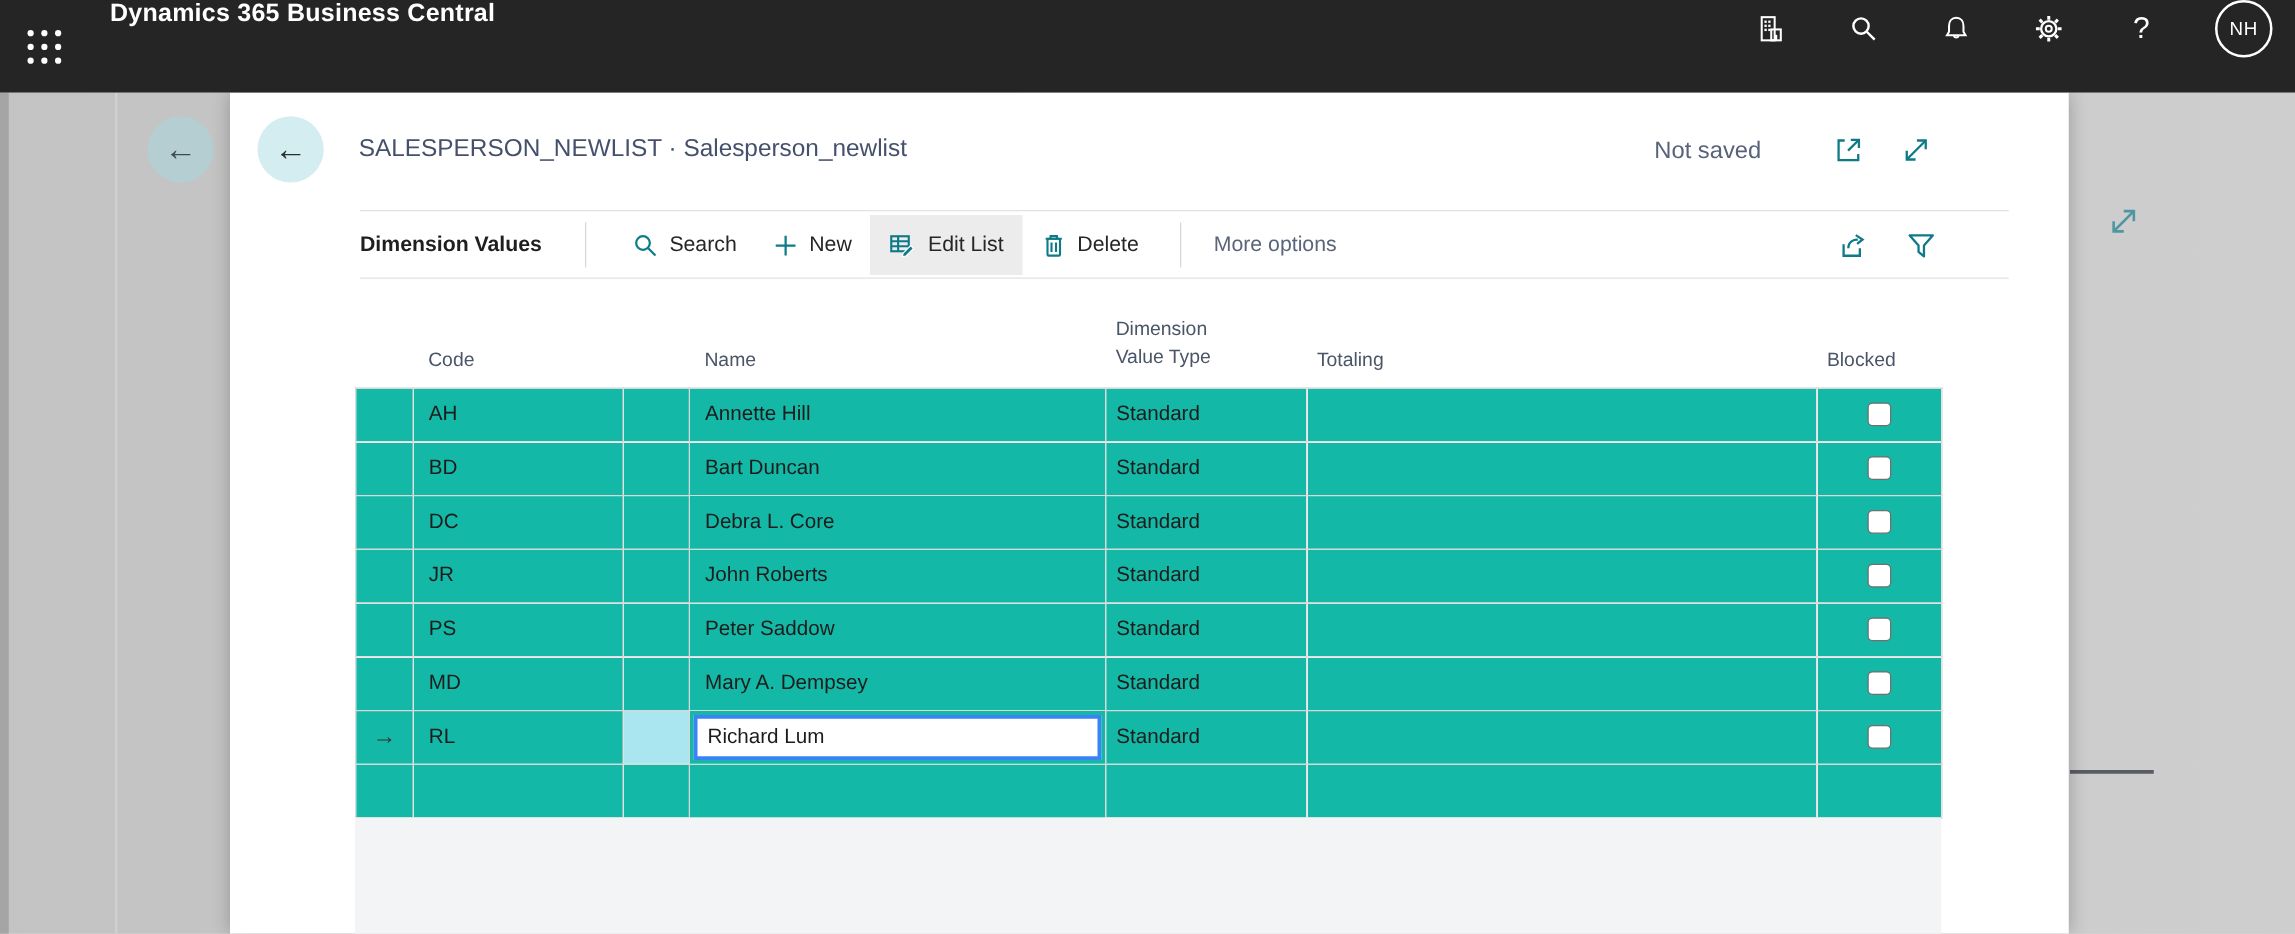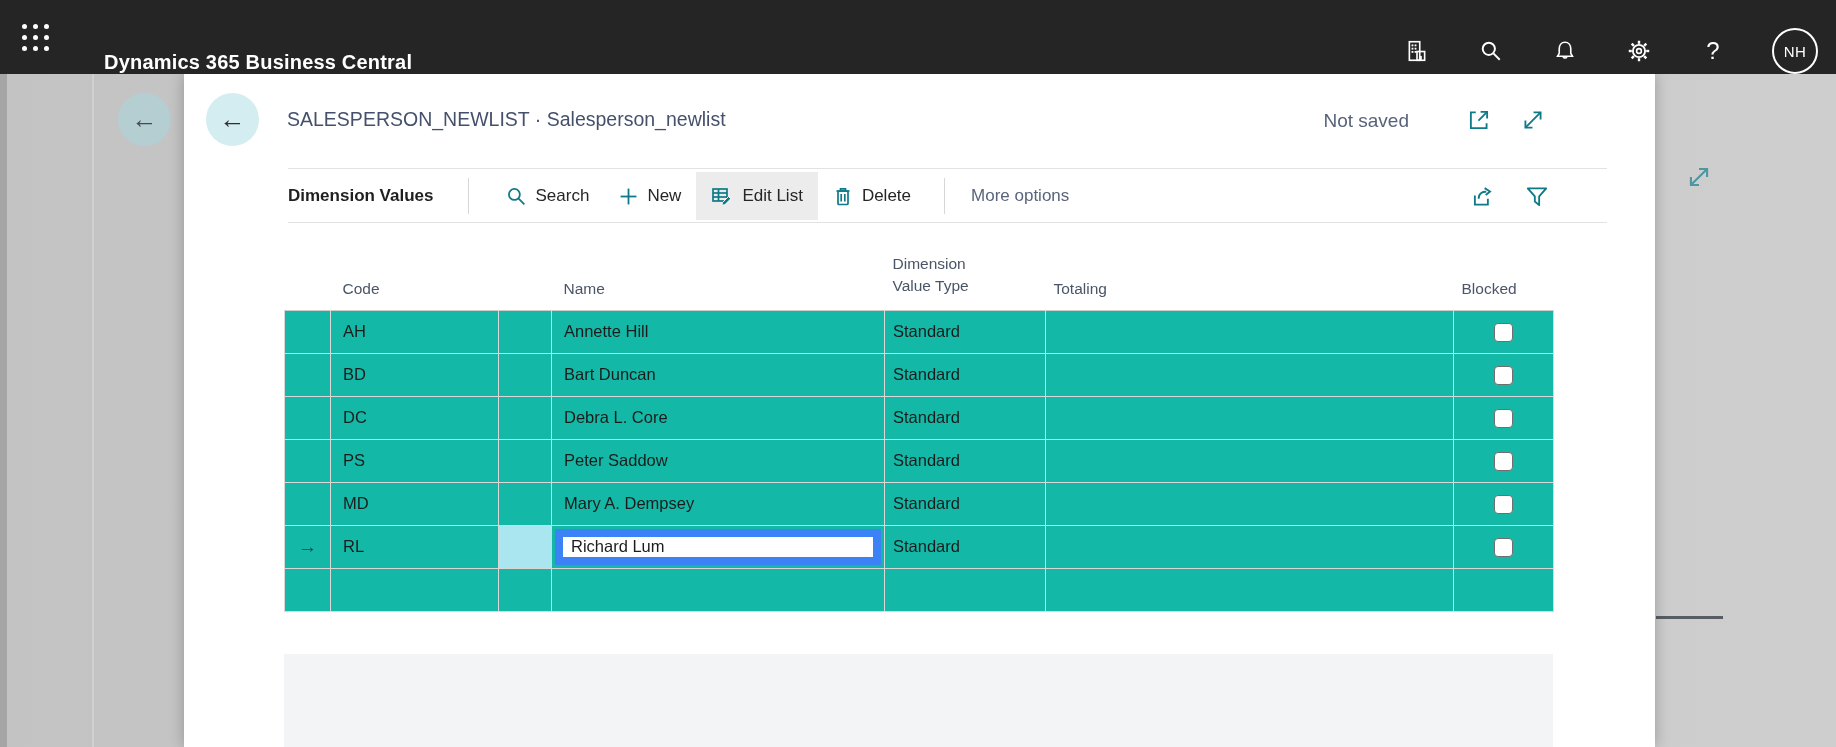--- a/index.html
+++ b/index.html
@@ -2,21 +2,21 @@
 <html><head>
 <meta charset="utf-8">
 <style>
   * { margin:0; padding:0; box-sizing:border-box; }
   html,body { width:1836px; height:747px; }
   body { font-family:"Liberation Sans","DejaVu Sans",sans-serif; background:#c7c7c7; overflow:hidden; }
   .stage { position:relative; width:1836px; height:747px; overflow:hidden; }
 
   
   .topbar { position:absolute; left:0; top:0; width:1836px; height:74px; background:#252525;
-            display:flex; align-items:flex-end; color:#fff; z-index:30;gap:16px; }
+            display:flex; align-items:flex-start; color:#fff; z-index:30; }
   .waffle { width:70px; height:74px; display:flex; align-items:center; justify-content:center; cursor:pointer; }
   .waffle-grid { display:grid; grid-template-columns:repeat(3,5px); grid-template-rows:repeat(3,5px); gap:6px; }
   .waffle-grid i { width:5px; height:5px; border-radius:50%; background:#fff; }
   .app-title { font-size:20px; font-weight:600; letter-spacing:.2px; margin-left:18px; }
   .topbar-right { margin-left:auto; display:flex; align-items:center; gap:44px; padding-right:18px; }
   .tb-icon { width:30px; height:30px; display:flex; align-items:center; justify-content:center; cursor:pointer; }
   .tb-icon svg { stroke:#fff; fill:none; stroke-width:1.5; }
   .help-glyph { font-size:24px; color:#fff; font-weight:400; }
   .avatar { width:46px; height:46px; border-radius:50%; border:2px solid #ffffff; display:flex;
             align-items:center; justify-content:center; font-size:15px; letter-spacing:.5px; cursor:pointer; }
@@ -81,21 +81,21 @@
   tbody tr:first-child td { border-top:1px solid #cccccc; }
   td.c-sel { padding:0; text-align:center; cursor:default; }
   td.c-type { padding-left:8px;margin-left:30px; }
   td.c-blk { padding:0; text-align:center; cursor:default; }
   .row-arrow { display:none; font-size:19px; color:#333; }
   tr.selected .row-arrow { display:inline; }
   tr.selected td.c-gap { background:#a9e6ef; }
   .checkbox { display:inline-block; width:19px; height:19px; border:1.5px solid #6f6f6f;
               border-radius:4px; vertical-align:middle; background:#fff; cursor:pointer; }
   td.c-name { position:relative; }
-  .edit-box { position:absolute; left:3px; right:3px; top:3px; bottom:3px; border:8px solid #3b82f6;
+  .edit-box { position:absolute; left:3px; right:3px; top:3px; bottom:3px; border:3px solid #3b82f6;
               background:#fff; display:flex; align-items:center; padding-left:8px; font-size:16.5px; }
   .grid-footer { position:absolute; left:100px; top:580px; width:1269px; height:93px; background:#f3f4f6; }
 </style>
 </head>
 <body>
 
 <div class="stage">
 
   <div class="topbar">
     <div class="waffle">
@@ -310,20 +310,29 @@
     <td class="c-sel"></td>
     <td class="c-code">DC</td>
     <td class="c-gap"></td>
     <td class="c-name"><span class="name-inner">Debra L. Core</span></td>
     <td class="c-type">Standard</td>
     <td class="c-tot"></td>
     <td class="c-blk"><span class="checkbox"></span></td>
   </tr>
             <tr>
     <td class="c-sel"></td>
+    <td class="c-code">JR</td>
+    <td class="c-gap"></td>
+    <td class="c-name"><span class="name-inner">John Roberts</span></td>
+    <td class="c-type">Standard</td>
+    <td class="c-tot"></td>
+    <td class="c-blk"><span class="checkbox"></span></td>
+  </tr>
+            <tr>
+    <td class="c-sel"></td>
     <td class="c-code">PS</td>
     <td class="c-gap"></td>
     <td class="c-name"><span class="name-inner">Peter Saddow</span></td>
     <td class="c-type">Standard</td>
     <td class="c-tot"></td>
     <td class="c-blk"><span class="checkbox"></span></td>
   </tr>
             <tr>
     <td class="c-sel"></td>
     <td class="c-code">MD</td>

